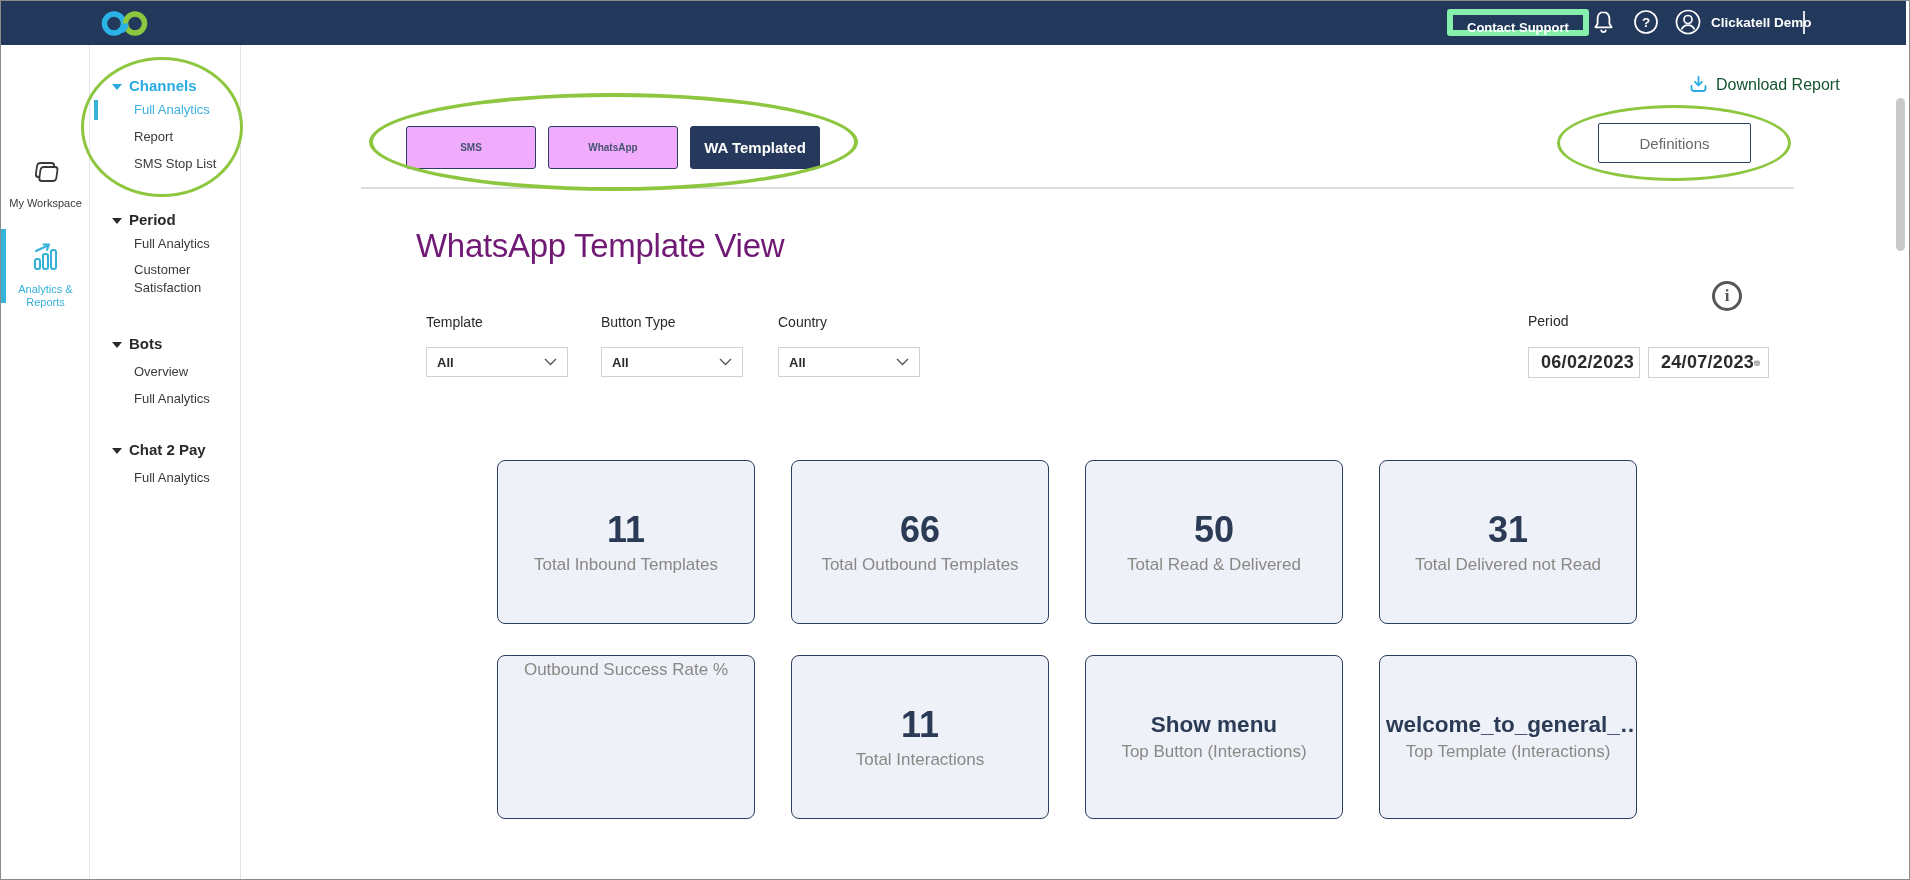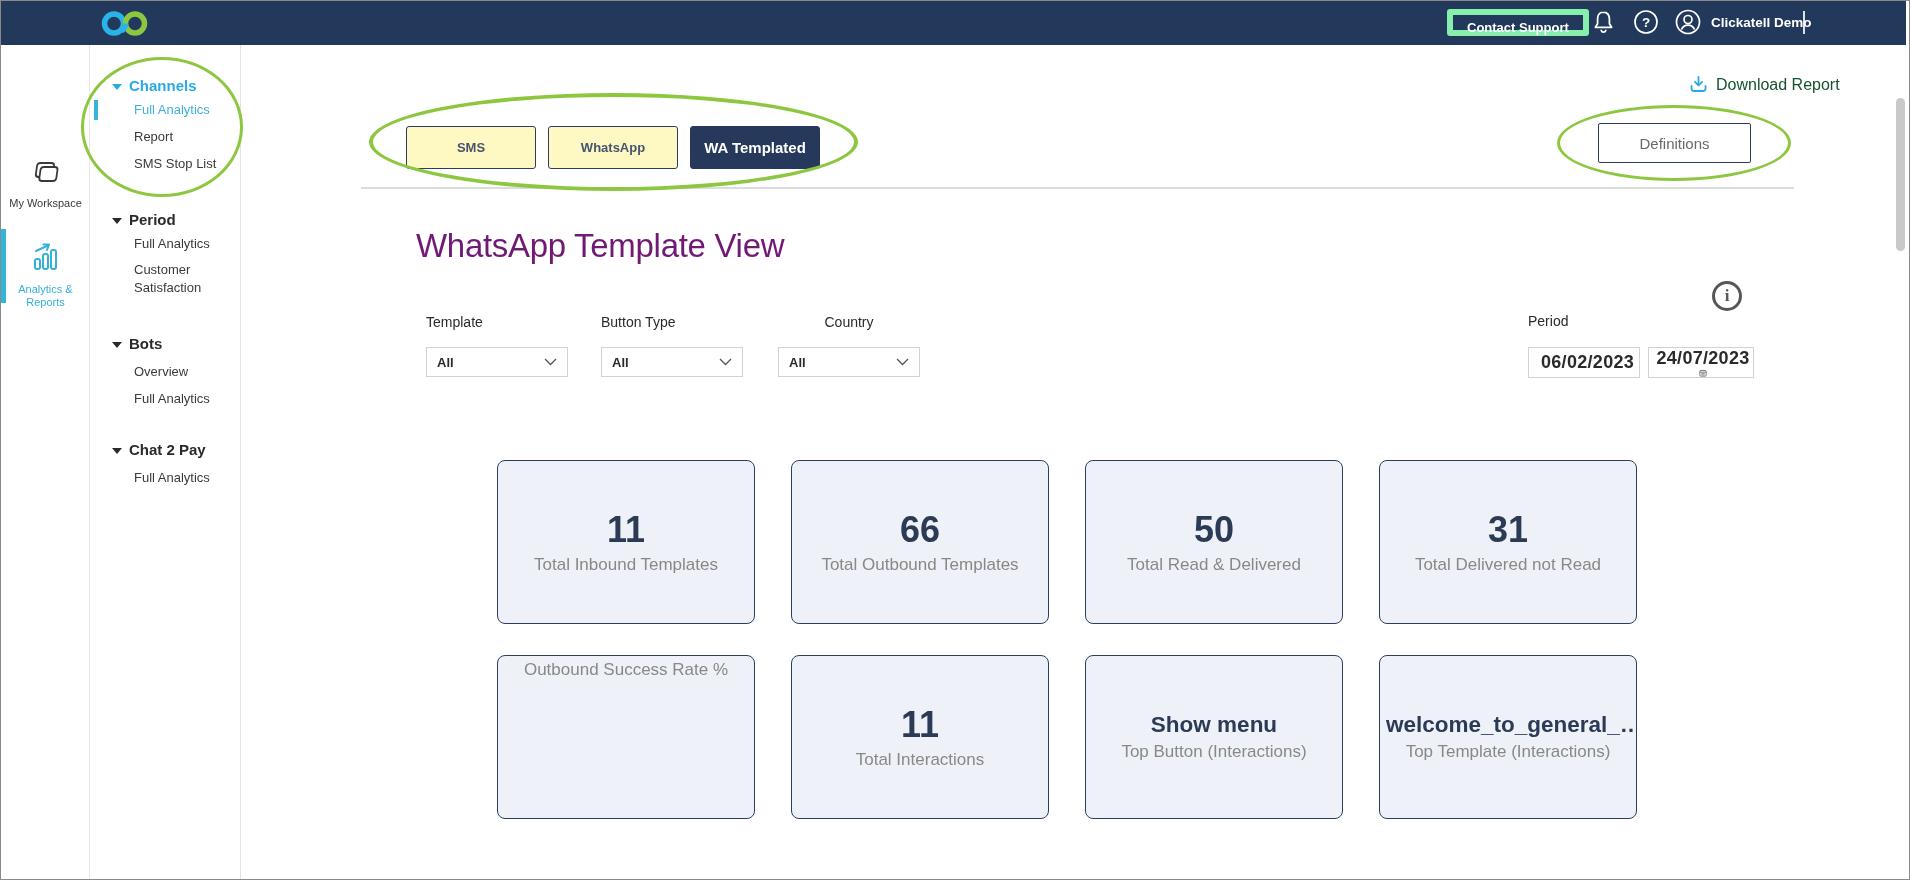--- a/index.html
+++ b/index.html
@@ -56,55 +56,55 @@
                     background:#35b4d9; }
 
   
   .main { position:absolute; left:240px; top:44px; width:1665px; height:836px; background:#fff; }
 
   .download-report { position:absolute; left:1448px; top:30px; display:flex; gap:8px;
                      align-items:center; color:#14532d; font-size:16px; cursor:pointer; }
 
   .tabs { position:absolute; left:165px; top:81px; display:flex; gap:12px; }
   .tab { width:130px; height:43px; border:1px solid #2c3e5f; border-radius:3px;
-         background:#fef9c3; color:#465470; font-size:13px; font-weight:700;
+         background:#f0abfc; color:#465470; font-size:10px; font-weight:700;
          cursor:pointer; font-family:inherit; }
   .tab.active { background:#26395c; border-color:#26395c; color:#fff; font-size:15px; }
 
   .tabs-divider { position:absolute; left:120px; top:142px; width:1433px; height:2px;
                   background:#dcdcdc; }
 
   .definitions-btn { position:absolute; left:1357px; top:78px; width:153px; height:40px;
                      background:#fff; border:1px solid #2c3e5f; border-radius:2px;
                      color:#6b6967; font-size:15px; cursor:pointer; font-family:inherit; }
 
   .page-title { position:absolute; left:175px; top:182px; font-size:33px; font-weight:400;
                 color:#701a75; letter-spacing:-0.3px; }
 
   .info-icon { position:absolute; left:1471px; top:236px; width:30px; height:30px;
                border:3px solid #575757; border-radius:50%; color:#575757;
                font-size:17px; font-weight:700; text-align:center; line-height:24px;
                cursor:pointer; font-family:"Liberation Serif","DejaVu Serif",serif; }
 
   .filter { position:absolute; width:142px; }
   .filter-label { font-size:14px; color:#2b2a29; font-weight:500; }
-  .f1 { left:185px; top:268px; } .f2 { left:360px; top:268px; } .f3 { left:537px; top:268px;text-align:center; }
+  .f1 { left:185px; top:268px; } .f2 { left:360px; top:268px; } .f3 { left:537px; top:268px; }
   .select-box { position:absolute; width:142px; height:30px; top:302px;
                 border:1px solid #d4d2d0; background:#fff; display:flex;
                 align-items:center; padding:0 10px; justify-content:space-between;
                 cursor:pointer; }
   .s1 { left:185px; } .s2 { left:360px; } .s3 { left:537px; }
   .select-value { font-size:13px; font-weight:600; color:#2b2a29; }
 
   .period-label { position:absolute; left:1287px; top:268px; font-size:14px;
                   font-weight:500; color:#2b2a29; }
   .date-box { position:absolute; top:302px; height:31px; border:1px solid #d4d2d0;
               background:#fff; display:flex; align-items:center;
               justify-content:space-between; padding:0 8px 0 12px; cursor:pointer; }
-  .d1 { left:1287px; width:112px; } .d2 { left:1407px; width:106px;flex-direction:column; }
+  .d1 { left:1287px; width:112px; } .d2 { left:1407px; width:121px; }
   .date-value { font-size:18px; font-weight:600; color:#2b2a29; letter-spacing:.3px; }
 
   .cards { position:absolute; left:256px; top:415px; width:1140px; }
   .card { position:absolute; width:258px; height:164px; background:#eef1f8;
           border:1px solid #2c3e5f; border-radius:8px; text-align:center; }
   .card .value { display:block; margin-top:48px; font-size:36px; font-weight:700;
                  color:#2b3a55; }
   .card .value.small { margin-top:56px; font-size:22.5px; white-space:nowrap;
                  overflow:hidden; padding:0 6px; }
   .card .label { display:block; margin-top:4px; font-size:17px; color:#8a8886;

